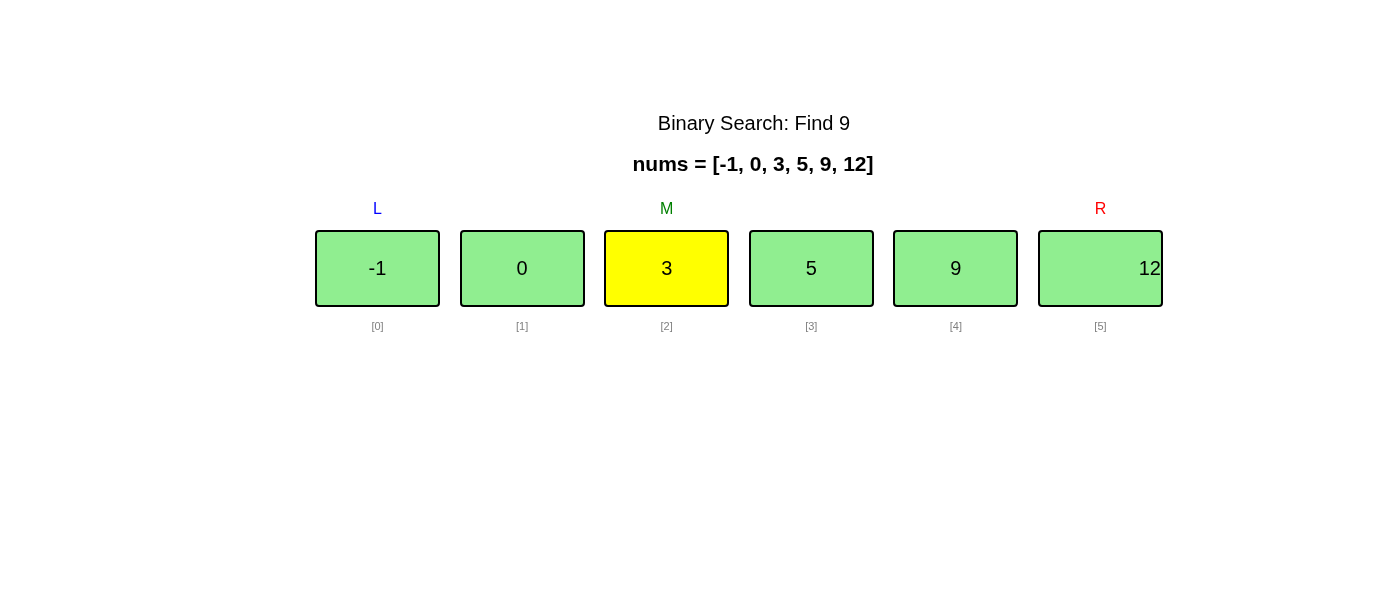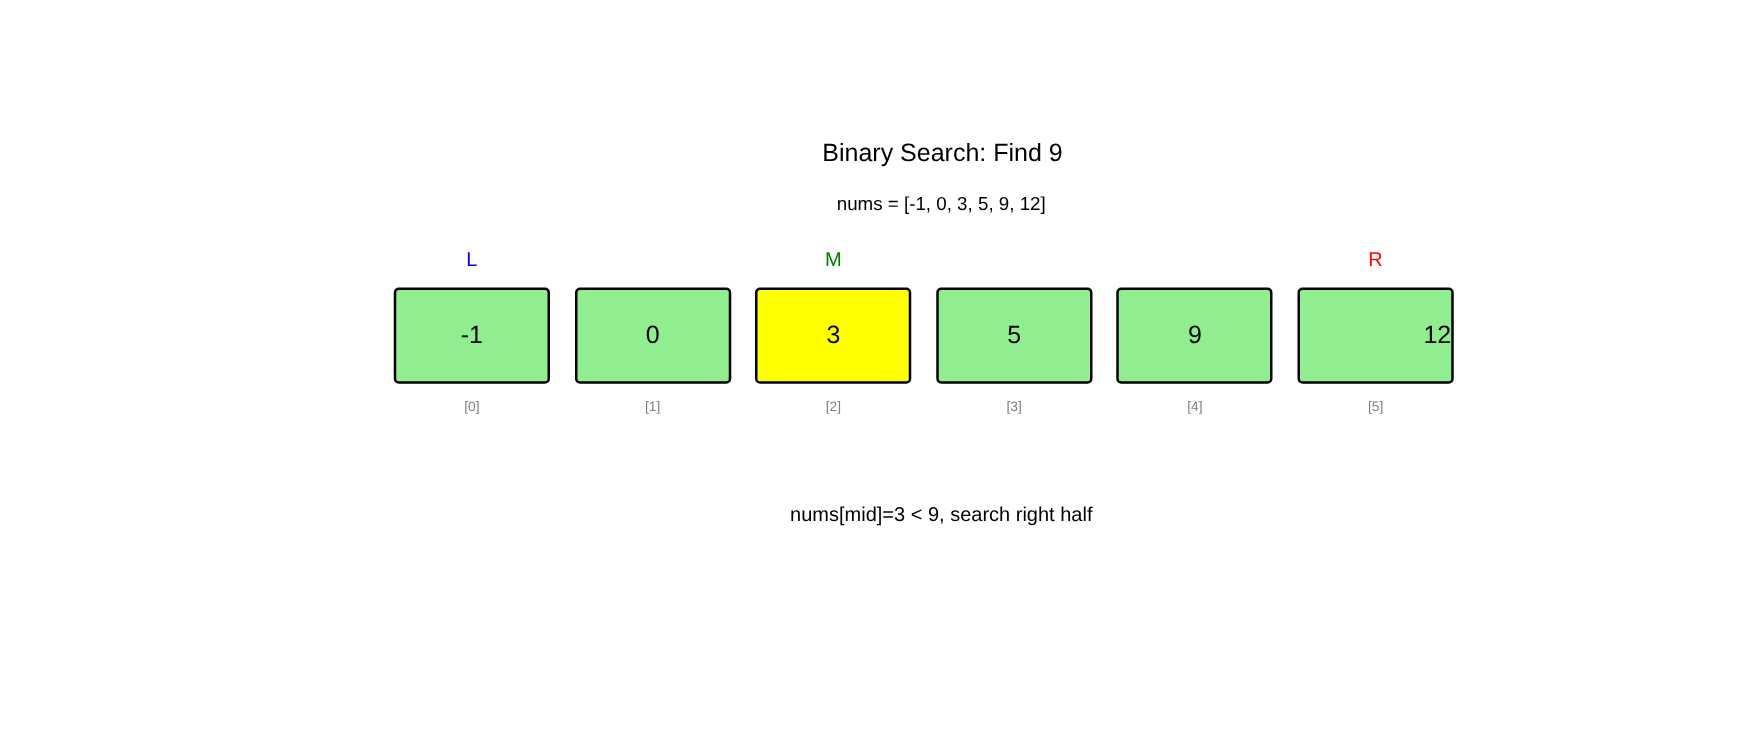--- a/index.html
+++ b/index.html
@@ -25,23 +25,24 @@
     transform: translateX(-50%);
     font-size: 20px;
     line-height: 24px;
     white-space: nowrap;
   }
   .subtitle {
     position: absolute;
     left: 753px;
     top: 154px;
     transform: translateX(-50%);
-    font-size: 15px;
+    font-size: 21px;
     line-height: 20px;
     white-space: nowrap;
+    font-weight: bold;
   }
   .array-row {
     position: absolute;
     left: 315px;
     top: 196px;
     width: 848px;
     display: flex;
     justify-content: space-between;
   }
   .cell {
@@ -138,15 +139,14 @@
     <div class="cell">
       <div class="pointer" style="color: rgb(255, 0, 0);">R</div>
       <div class="box" style="background: rgb(144, 238, 144); justify-content: flex-end;">
         <span>12</span>
       </div>
       <div class="index">[5]</div>
     </div>
 
   </div>
 
-  <div class="status">nums[mid]=3 &lt; 9, search right half</div>
 
 </div>
 
 </body></html>

